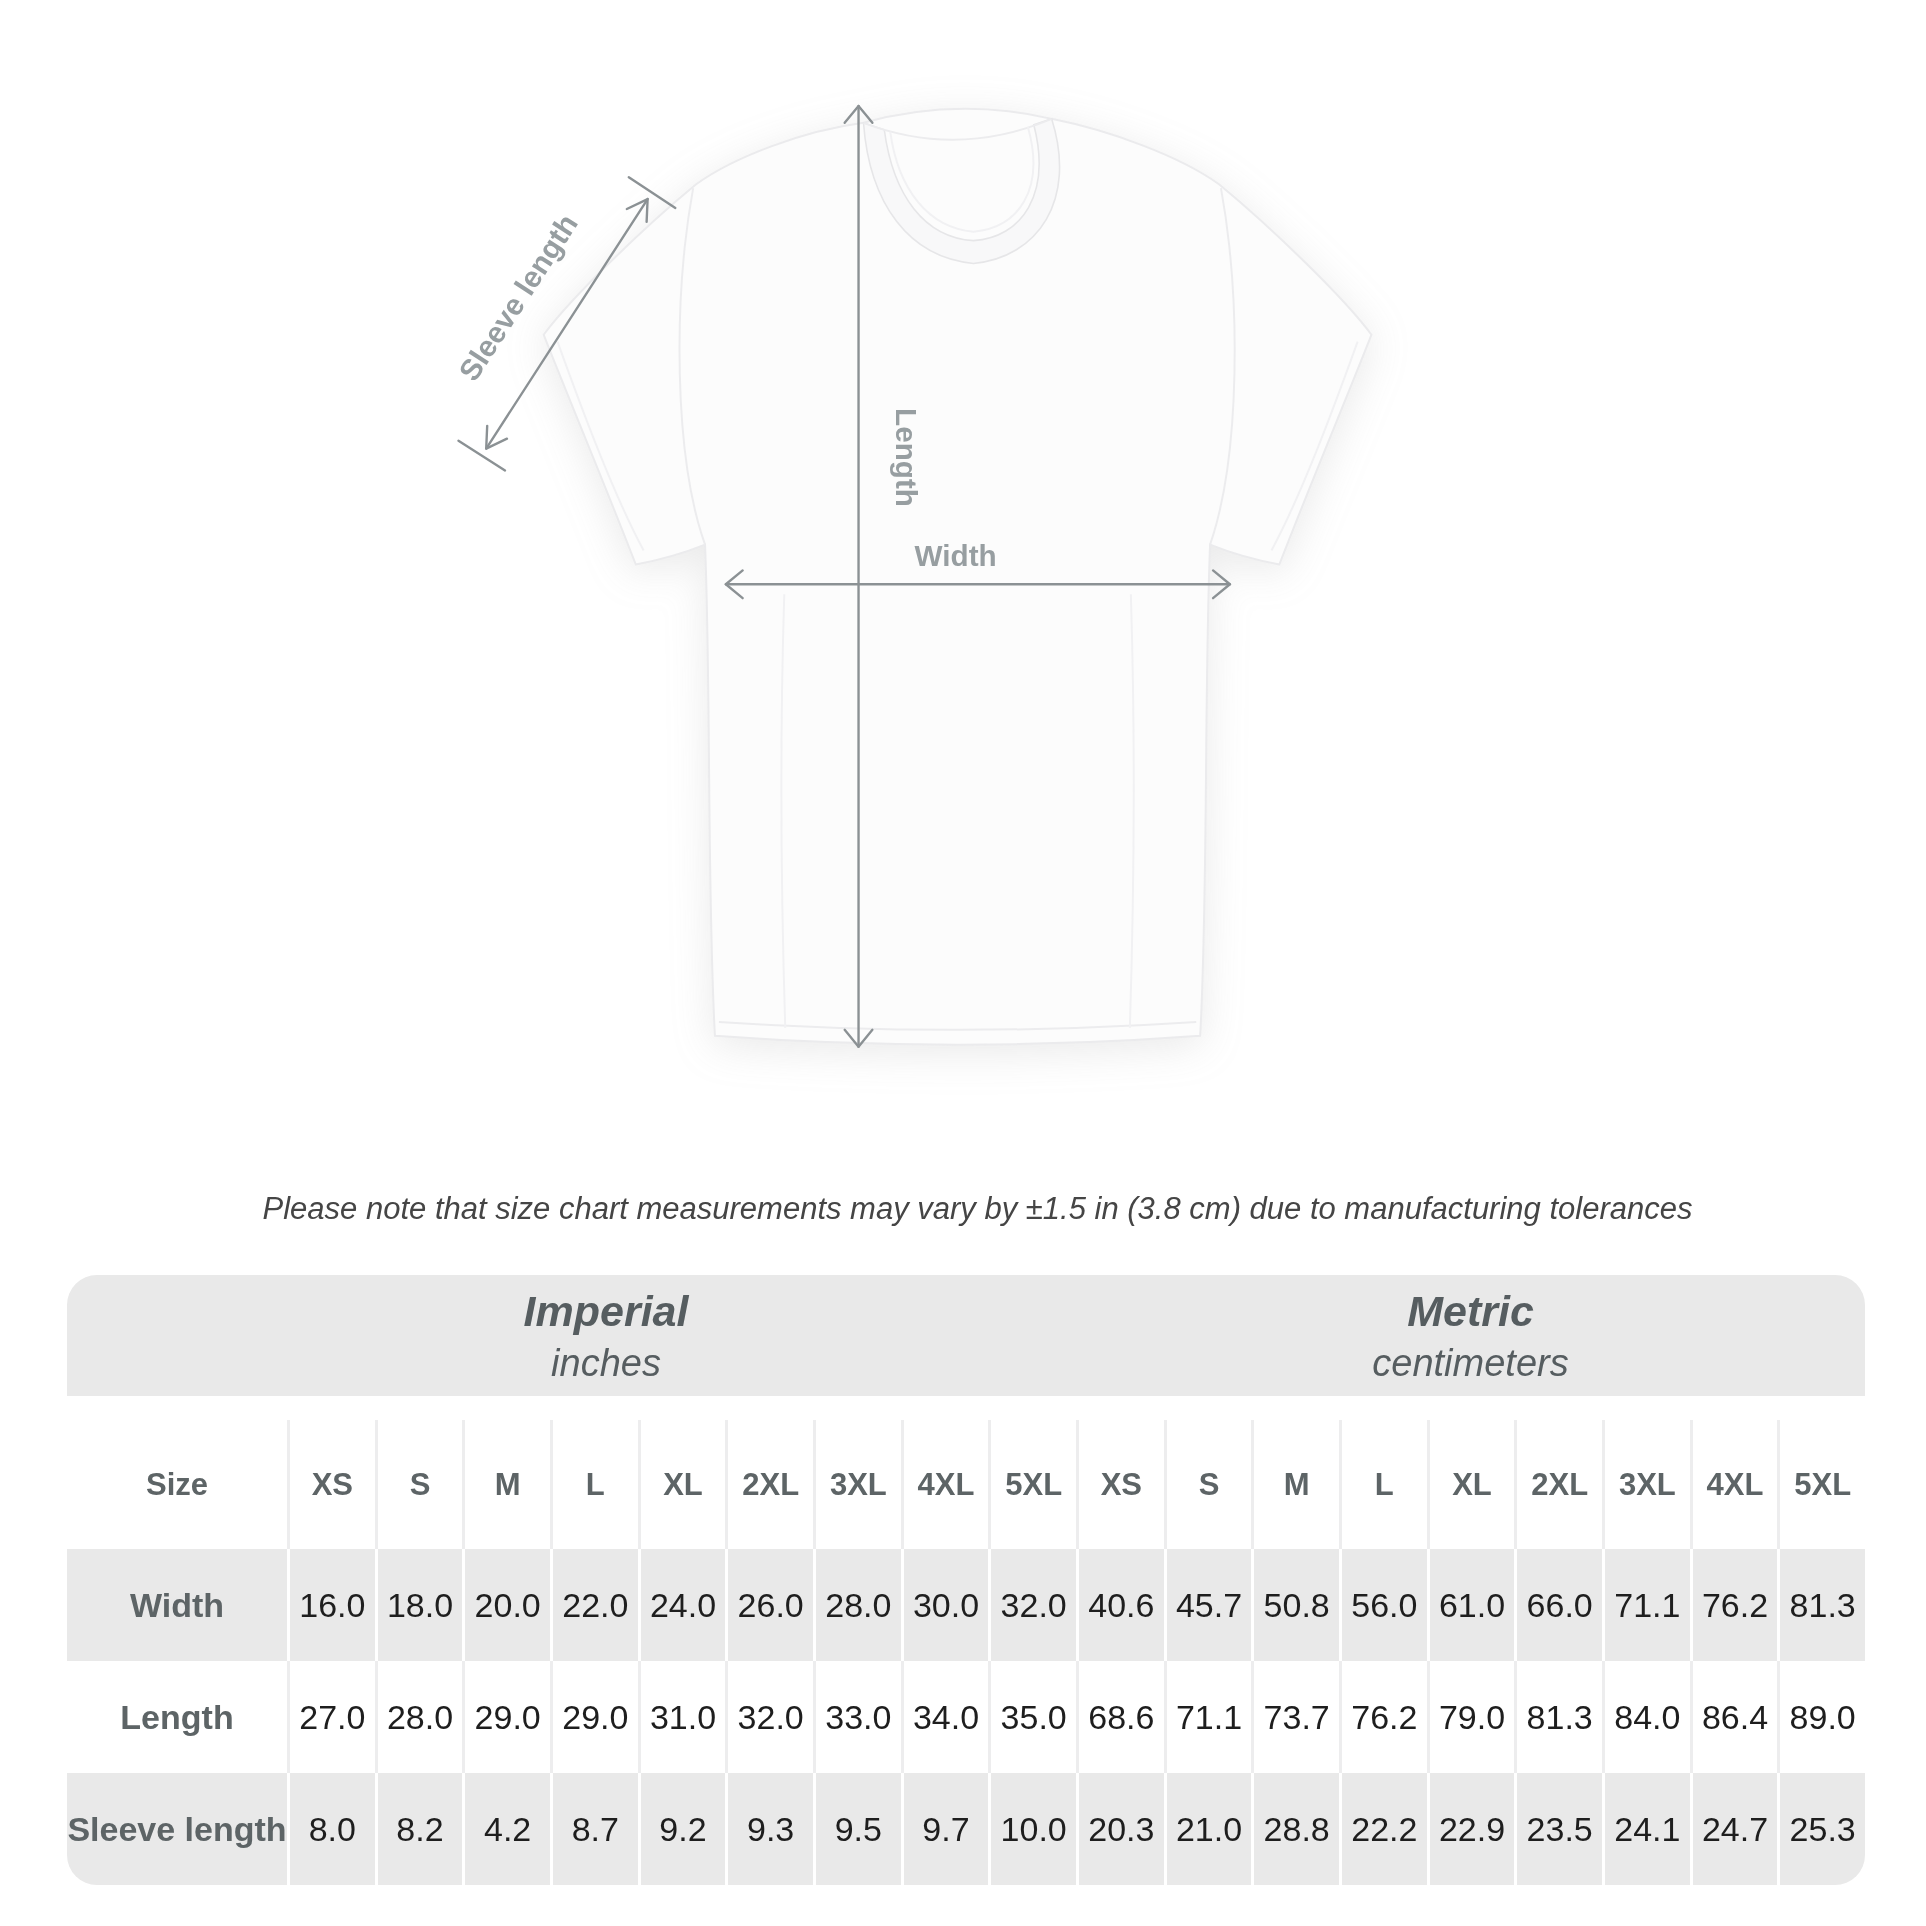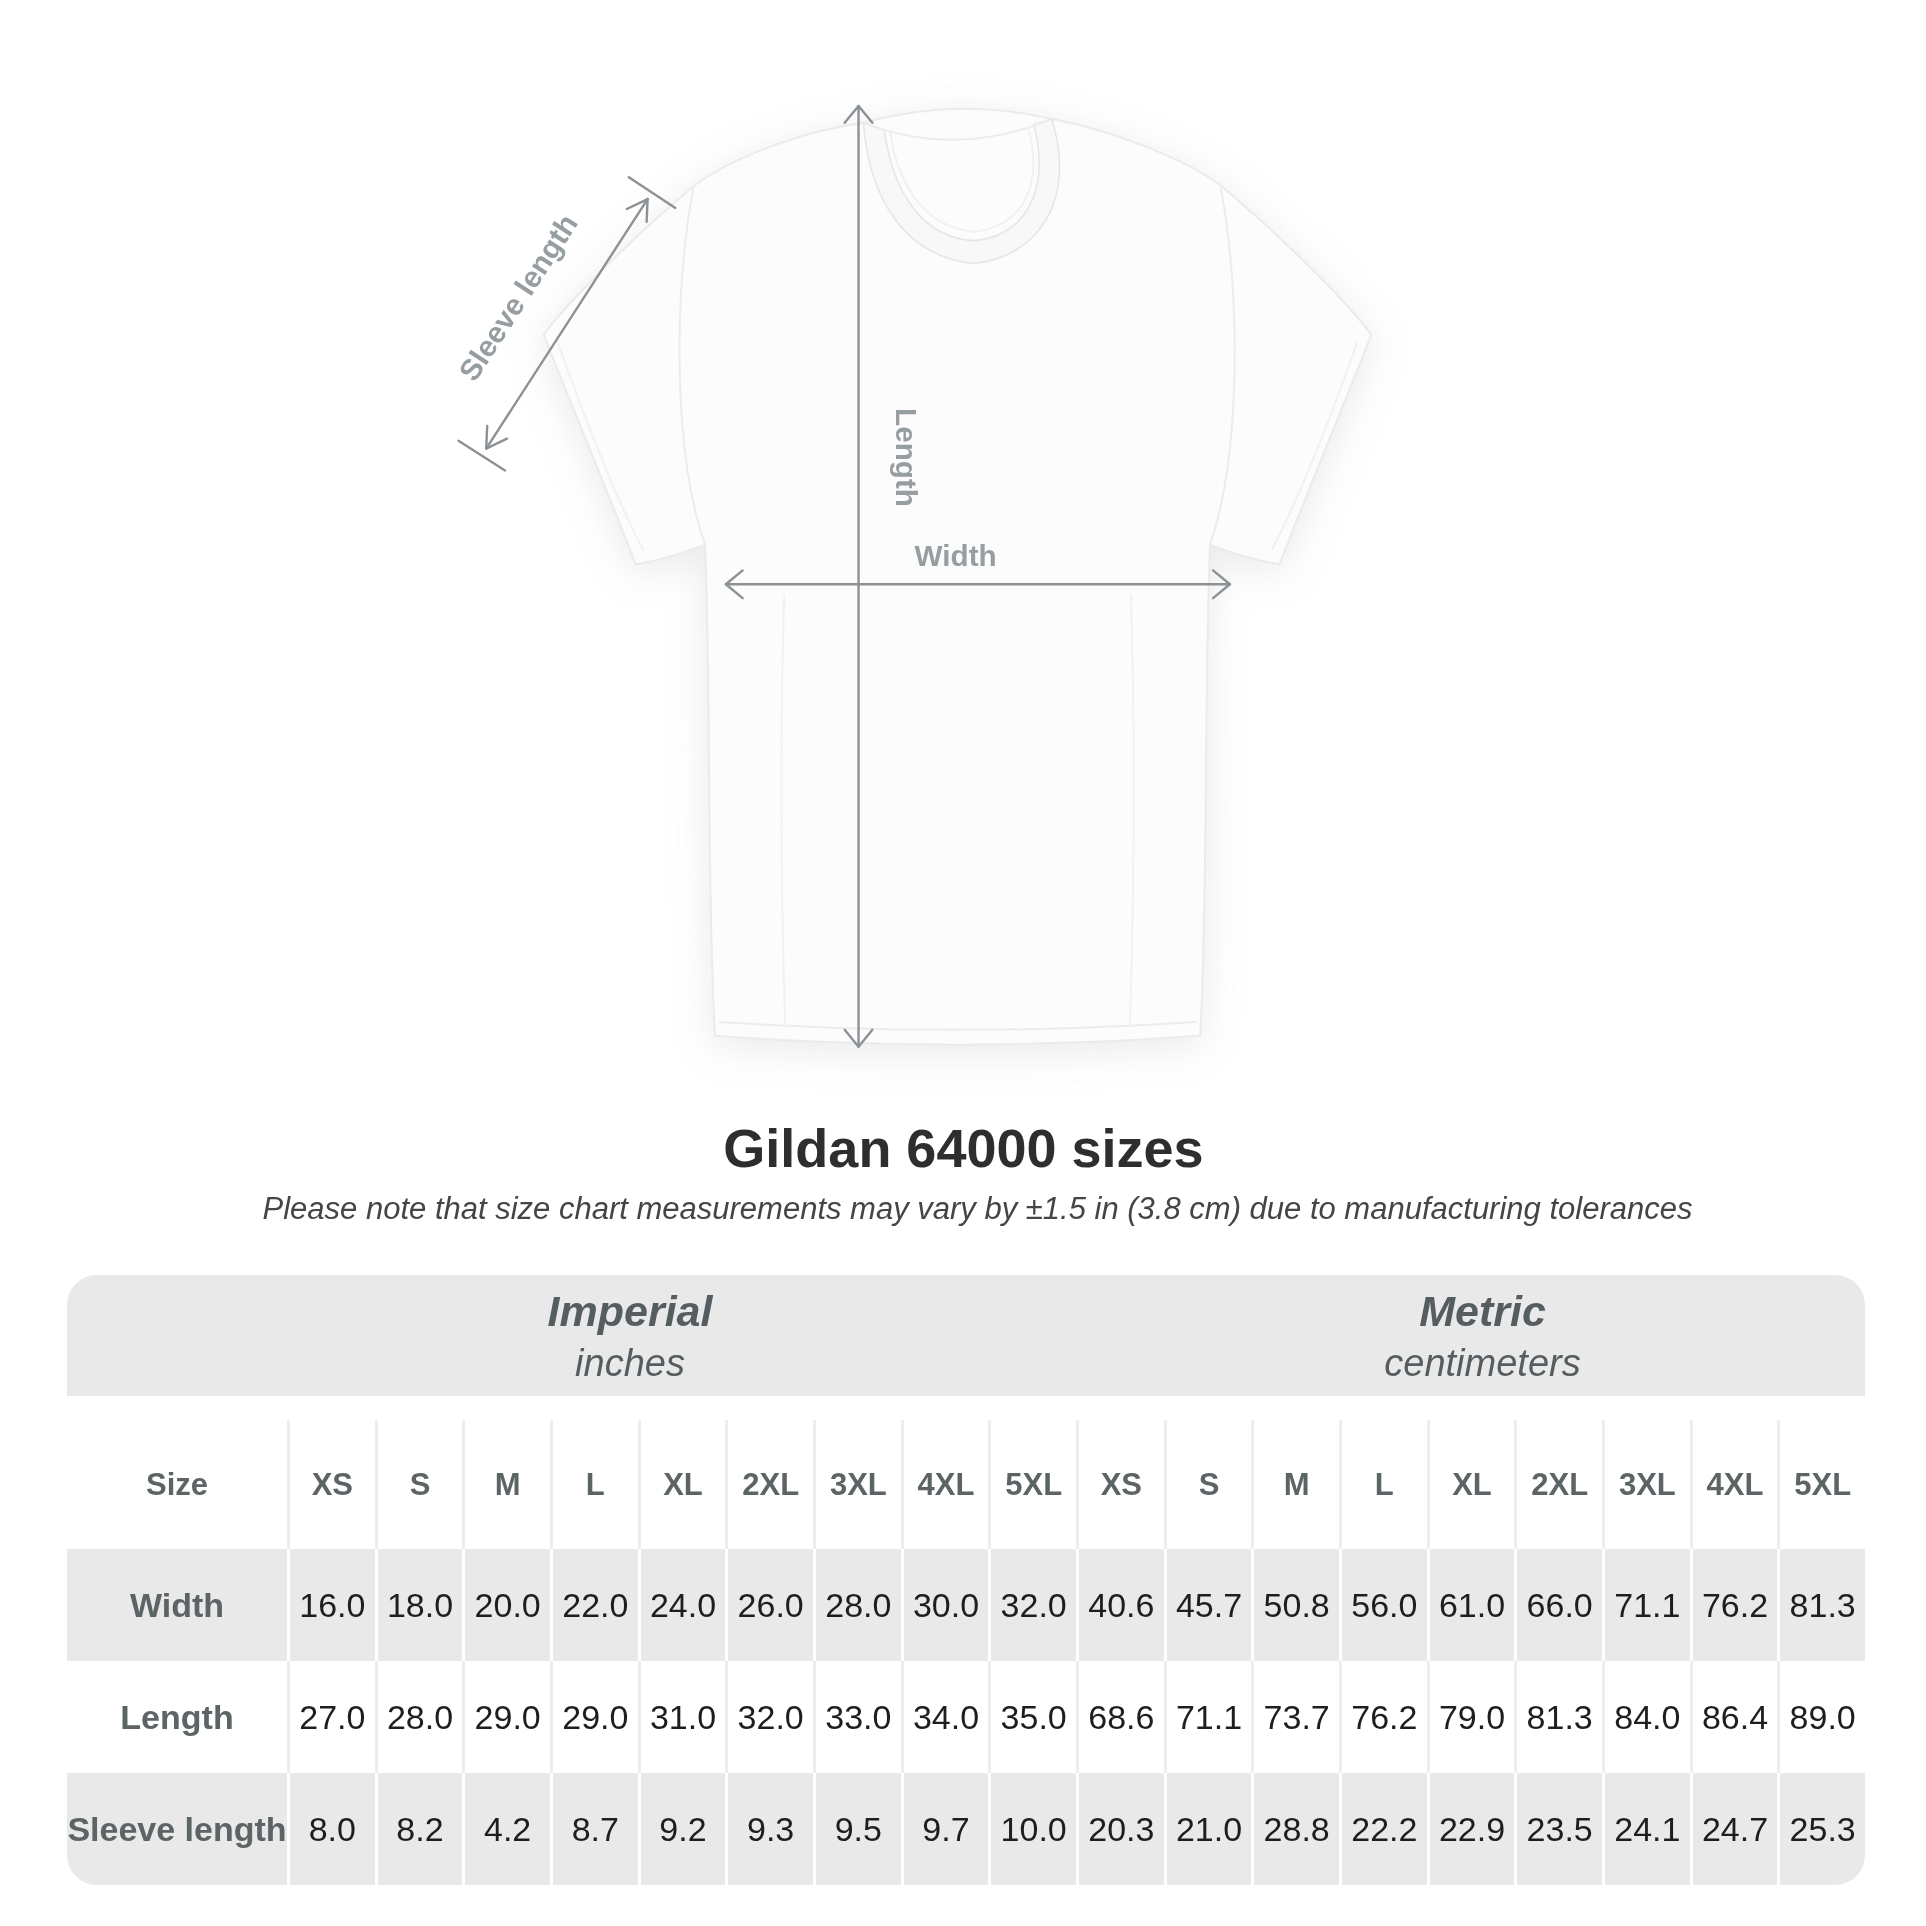--- a/index.html
+++ b/index.html
@@ -28,21 +28,21 @@
   .subtitle{
     position:absolute;left:14px;top:1191px;width:100%;text-align:center;
     font-size:31px;font-style:italic;color:#454545;
   }
 
   
   .size-table{
     position:absolute;left:67px;top:1275px;width:1798px;
     border-radius:30px;overflow:hidden;background:#ffffff;
   }
-  .group-row{display:grid;grid-template-columns:1009px 1fr;background:#e9e9e9;height:121px;padding-left:24px;}
+  .group-row{display:grid;grid-template-columns:1009px 1fr;background:#e9e9e9;height:121px;}
   .group-cell{display:flex;flex-direction:column;align-items:center;justify-content:center;gap:6px;}
   .group-cell.imperial{padding-left:69px;}
   .group-label{font-size:43px;font-weight:bold;font-style:italic;color:#565d60;}
   .group-unit{font-size:38px;font-style:italic;color:#565d60;}
 
   .trow{display:grid;grid-template-columns:220px repeat(18,1fr);}
   .trow > div{display:flex;align-items:center;justify-content:center;}
   .trow > div + div{border-left:3px solid var(--sep);}
   .row-white{--sep:#ededee;background:#ffffff;}
   .row-gray{--sep:#ffffff;background:#e9e9e9;}
@@ -118,21 +118,20 @@
         <path class="ann-line" d="M 635,179 L 682,210"></path>
         <path class="ann-line" d="M 463,445 L 510,475"></path>
       </g>
 
       <text class="ann-text" x="965" y="572" text-anchor="middle">Width</text>
       <text class="ann-text" x="905" y="462" text-anchor="middle" transform="rotate(90 905 462)">Length</text>
       <text class="ann-text" x="532" y="306" text-anchor="middle" transform="rotate(-57 532 306)">Sleeve length</text>
     </g>
   </svg>
 
-  <div class="title">Gildan 64000 sizes</div>
   <div class="subtitle">Please note that size chart measurements may vary by ±1.5 in (3.8 cm) due to manufacturing tolerances</div>
 
   <div class="size-table">
 
     <div class="group-row">
       <div class="group-cell imperial">
         <div class="group-label">Imperial</div>
         <div class="group-unit">inches</div>
       </div>
       <div class="group-cell">

